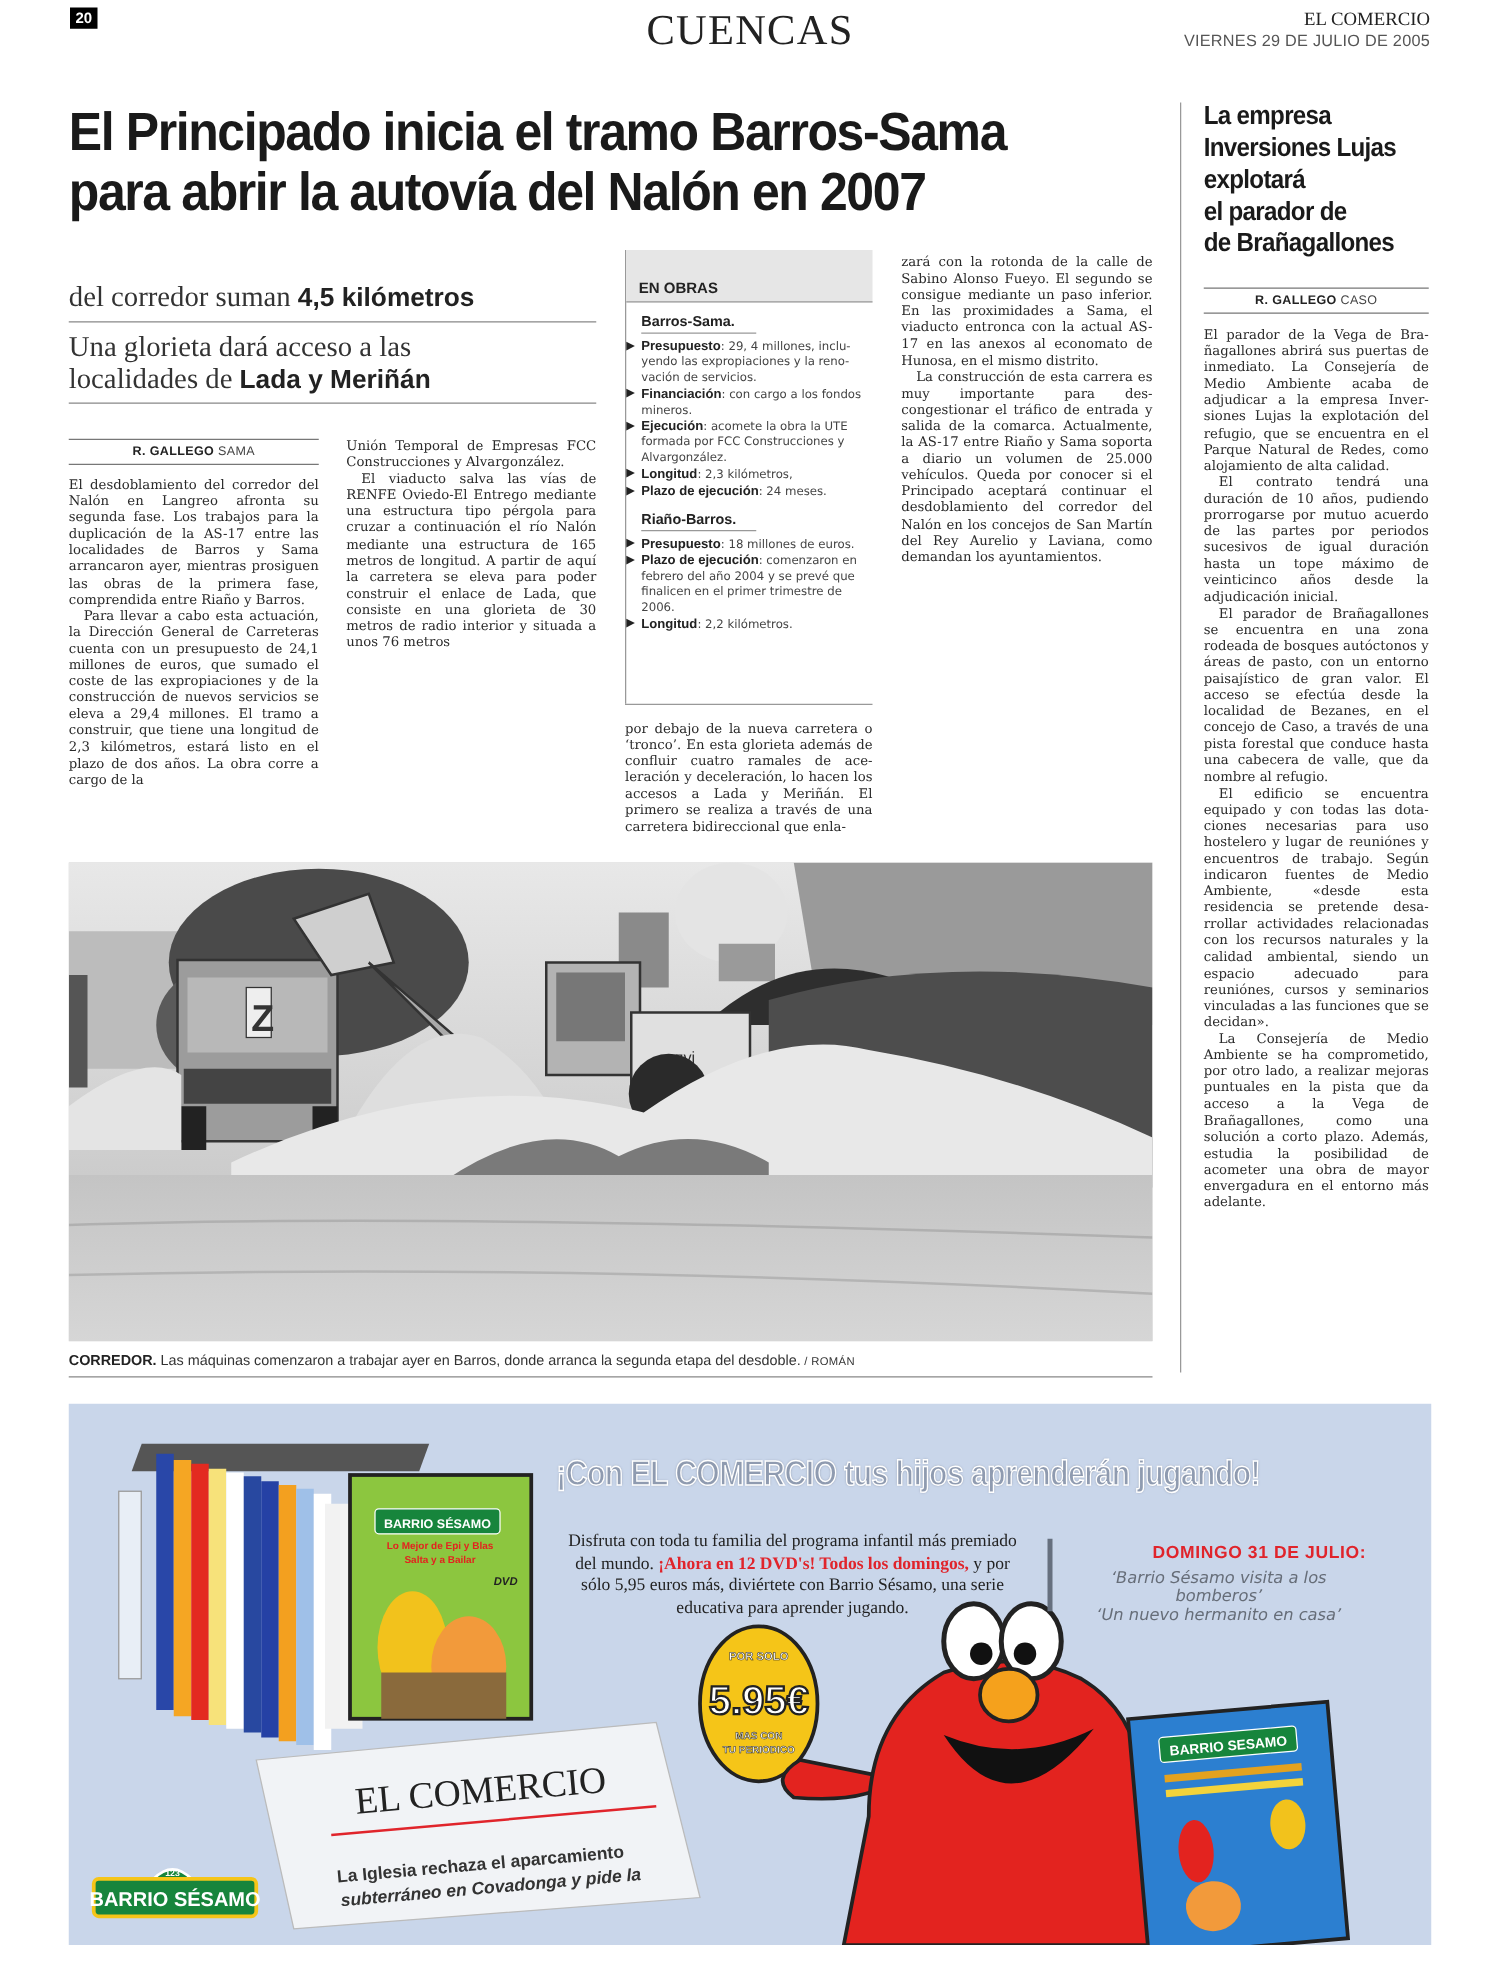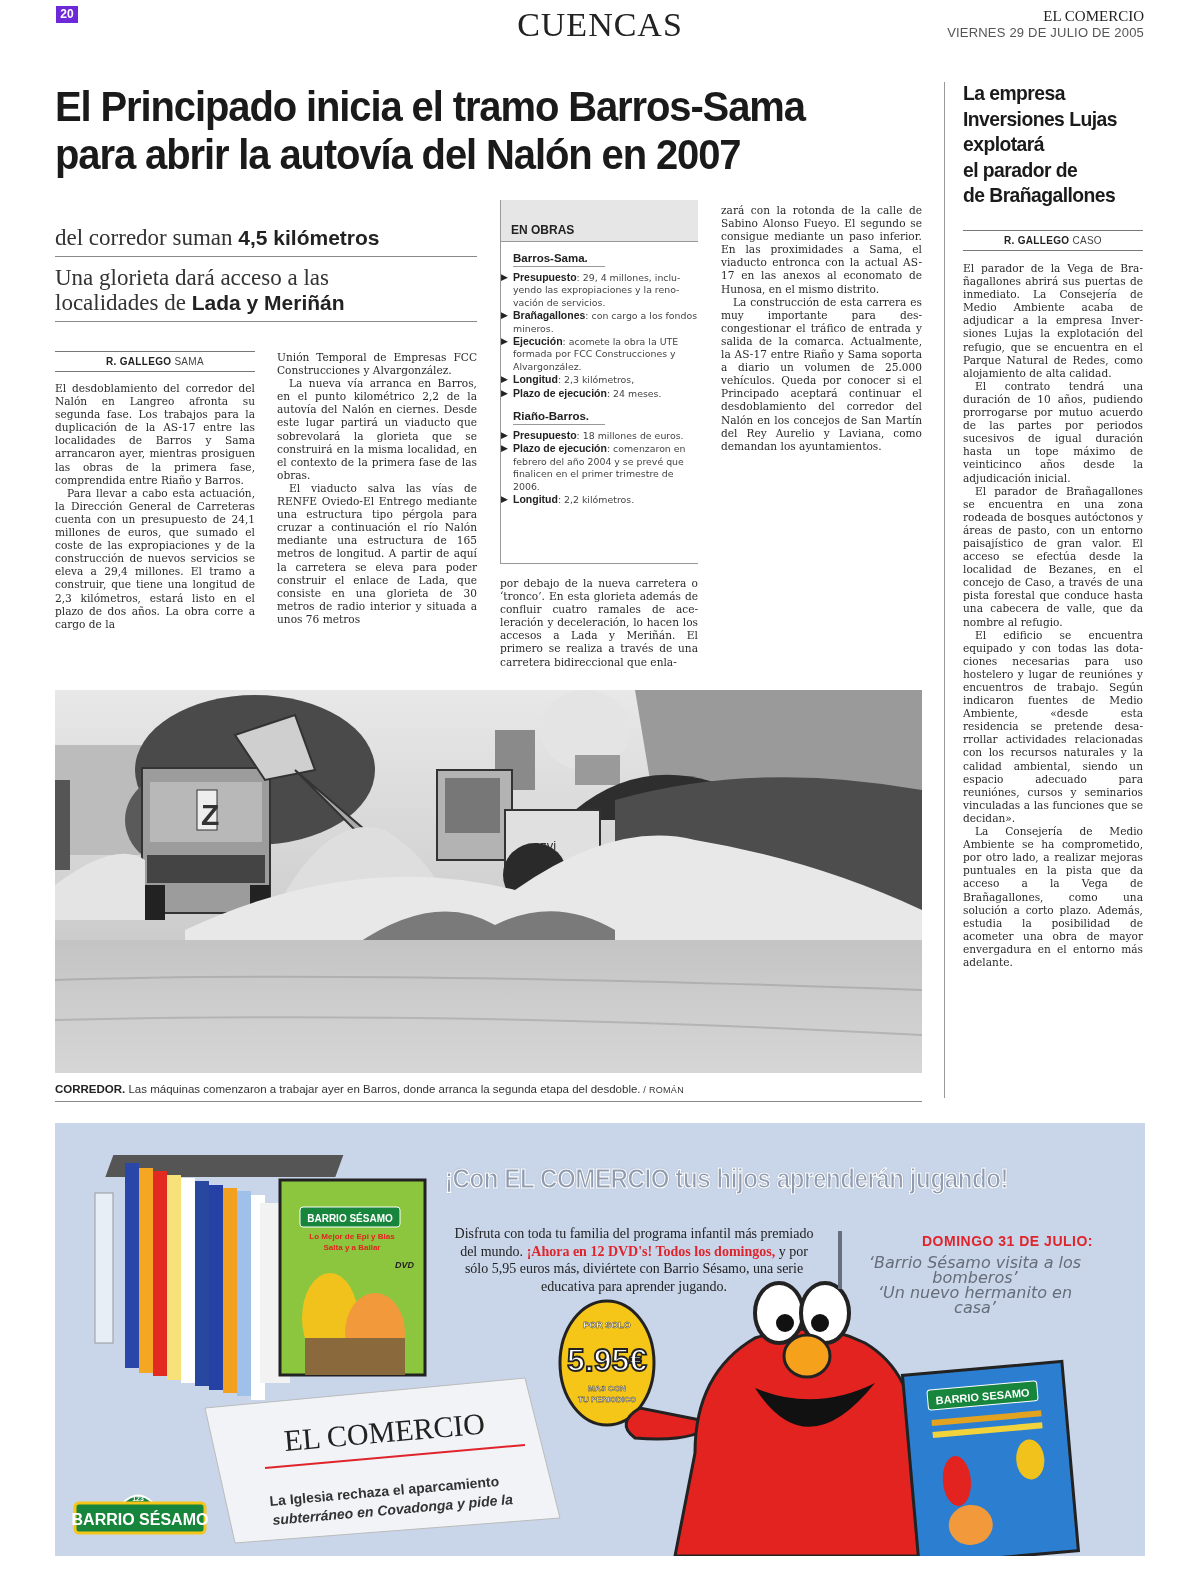--- a/index.html
+++ b/index.html
@@ -1,20 +1,20 @@
 <!DOCTYPE html>
 <html><head>
 <meta charset="utf-8">
 <style>
   * { box-sizing: border-box; margin: 0; padding: 0; }
   html, body { width: 1200px; height: 1575px; background: #ffffff; overflow: hidden; }
   body { position: relative; font-family: "DejaVu Serif", serif; color: #222; }
 
   
-  .page-num { position: absolute; left: 56px; top: 6px; width: 22px; height: 17px; background: #6d28d9; color: #fff;
+  .page-num { position: absolute; left: 56px; top: 6px; width: 22px; height: 17px; background: #000000; color: #fff;
     font-family: "Liberation Sans", sans-serif; font-weight: bold; font-size: 12px; text-align: center; line-height: 17px; }
   .section-title { position: absolute; left: 0; width: 1200px; top: 6px; text-align: center;
     font-family: "Liberation Serif", serif; font-size: 34px; letter-spacing: 1px; color: #222; }
   .masthead { position: absolute; right: 56px; top: 8px; text-align: right; font-family: "Liberation Serif", serif; }
   .masthead .paper { font-size: 15px; color: #222; }
   .masthead .date { font-family: "Liberation Sans", sans-serif; font-size: 13px; color: #555; letter-spacing: 0.2px; }
 
   
   .headline { position: absolute; left: 55px; top: 82px; width: 880px;
     font-family: "Liberation Sans", sans-serif; font-weight: bold; font-size: 43px; line-height: 48px;
@@ -66,21 +66,21 @@
   .ad-title { position: absolute; left: 390px; top: 40px; font-family: "Liberation Sans", sans-serif; font-weight: bold;
     font-size: 28px; color: #8f9bb0; letter-spacing: -0.5px; transform: scaleX(0.86); transform-origin: left top;
     -webkit-text-stroke: 1.2px #ffffff; text-shadow: 0 0 2px #6b7487; white-space: nowrap; }
   .ad-body { position: absolute; left: 395px; top: 102px; width: 368px; text-align: center; font-family: "Liberation Serif", serif;
     font-size: 14px; line-height: 17.5px; color: #222; }
   .ad-body .red { color: #e0242b; font-weight: bold; }
   .ad-vrule { position: absolute; left: 783px; top: 108px; width: 4px; height: 58px; background: #66707f; }
   .ad-date { position: absolute; left: 808px; top: 110px; width: 230px; text-align: right; font-family: "Liberation Sans", sans-serif;
     font-weight: bold; font-size: 14px; color: #e0242b; letter-spacing: 0.5px; }
   .ad-eps { position: absolute; left: 800px; top: 132px; width: 240px; text-align: center; font-family: "DejaVu Sans", sans-serif;
-    font-style: italic; font-size: 16px; line-height: 15px; color: #666d78; }
+    font-style: italic; font-size: 13px; line-height: 15px; color: #666d78; }
 </style>
 </head>
 <body>
 
 <div class="page-num">20</div>
 <div class="section-title">CUENCAS</div>
 <div class="masthead">
   <div class="paper">EL COMERCIO</div>
   <div class="date">VIERNES 29 DE JULIO DE 2005</div>
 </div>
@@ -103,32 +103,31 @@
   <b>R. GALLEGO</b> <span>SAMA</span>
 </div>
 
 <div class="col" style="left:55px; top:382px; width:200px;">
   <p>El desdoblamiento del corredor del Nalón en Langreo afronta su segunda fase. Los trabajos para la duplicación de la AS-17 entre las localidades de Barros y Sama arrancaron ayer, mientras prosi­guen las obras de la primera fase, comprendida entre Riaño y Barros.</p>
   <p>Para llevar a cabo esta actua­ción, la Dirección General de Carreteras cuenta con un presu­puesto de 24,1 millones de euros, que sumado el coste de las expro­piaciones y de la construcción de nuevos servicios se eleva a 29,4 millones. El tramo a construir, que tiene una longitud de 2,3 kilóme­tros, estará listo en el plazo de dos años. La obra corre a cargo de la</p>
 </div>
 
 <div class="col" style="left:277px; top:351px; width:200px;">
   <p>Unión Temporal de Empresas FCC Construcciones y Alvargon­zález.</p>
-  <p>La nueva vía arranca en Barros, en el punto kilométrico 2,2 de la autovía del Nalón en cier­nes. Desde este lugar partirá un viaducto que sobrevolará la glo­rieta que se construirá en la mis­ma localidad, en el contexto de la primera fase de las obras.</p>
   <p>El viaducto salva las vías de RENFE Oviedo-El Entrego mediante una estructura tipo pér­gola para cruzar a continuación el río Nalón mediante una estruc­tura de 165 metros de longitud. A partir de aquí la carretera se ele­va para poder construir el enlace de Lada, que consiste en una glo­rieta de 30 metros de radio inte­rior y situada a unos 76 metros</p>
 </div>
 
 <div class="box">
   <div class="box-head">
     <span class="box-title">EN OBRAS</span>
   </div>
   <div class="box-section">Barros-Sama.</div>
   <ul class="box-list">
     <li><span class="arrow">▶</span><b>Presupuesto</b><span>: 29, 4 millones, inclu­yendo las expropiaciones y la reno­vación de servicios.</span></li>
-    <li><span class="arrow">▶</span><b>Brañagallones</b><span>: con cargo a los fon­dos mineros.</span></li>
+    <li><span class="arrow">▶</span><b>Financiación</b><span>: con cargo a los fon­dos mineros.</span></li>
     <li><span class="arrow">▶</span><b>Ejecución</b><span>: acomete la obra la UTE formada por FCC Construcciones y Alvargonzález.</span></li>
     <li><span class="arrow">▶</span><b>Longitud</b><span>: 2,3 kilómetros,</span></li>
     <li><span class="arrow">▶</span><b>Plazo de ejecución</b><span>: 24 meses.</span></li>
   </ul>
   <div class="box-section">Riaño-Barros.</div>
   <ul class="box-list">
     <li><span class="arrow">▶</span><b>Presupuesto</b><span>: 18 millones de euros.</span></li>
     <li><span class="arrow">▶</span><b>Plazo de ejecución</b><span>: comenzaron en febrero del año 2004 y se pre­vé que finalicen en el primer tri­mestre de 2006.</span></li>
     <li><span class="arrow">▶</span><b>Longitud</b><span>: 2,2 kilómetros.</span></li>
   </ul>

